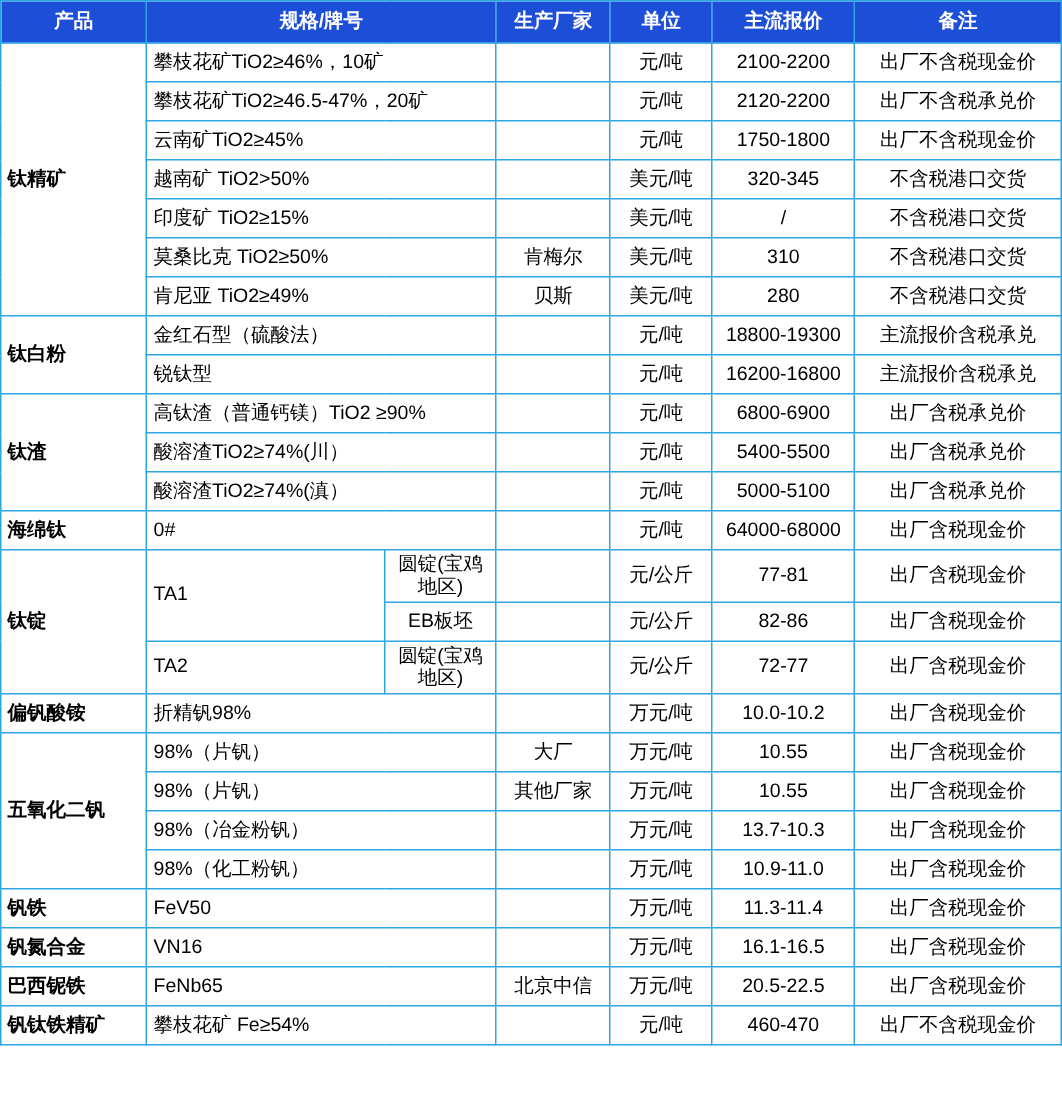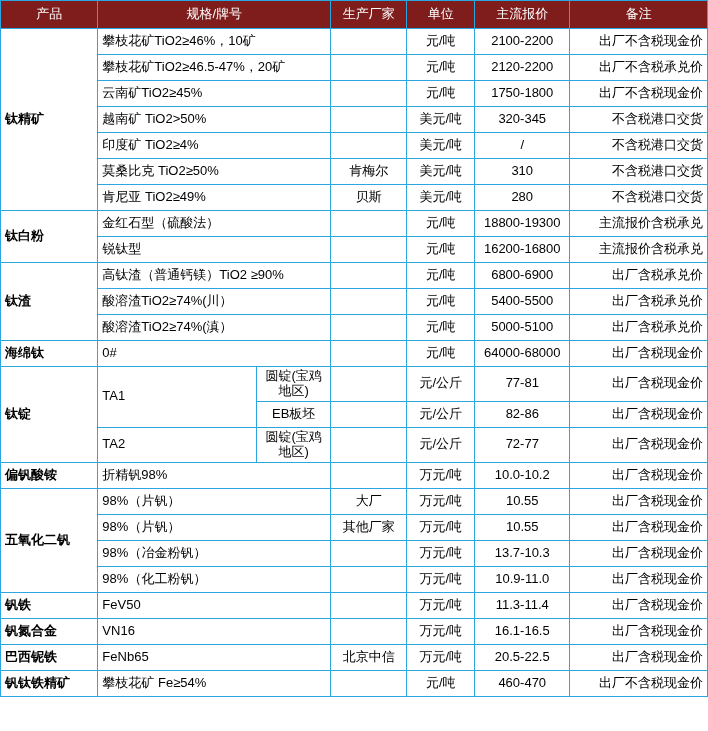--- a/index.html
+++ b/index.html
@@ -21,23 +21,23 @@
   }
   #price-table td, #price-table th {
     border: 1px solid #2ba6e0;
     font-size: 13px;
     padding: 2px 4px;
     line-height: 1.15;
     vertical-align: middle;
     box-sizing: border-box;
   }
   thead th {
-    background: #7f1d1d;
+    background: #1d4ed8;
     color: #ffffff;
-    font-weight: normal;
+    font-weight: bold;
     text-align: center;
     height: 28px;
     font-size: 14px;
   }
   td.c-product {
     font-weight: bold;
     font-size: 14px;
   }
   td.c-spec {
     text-align: left;
@@ -45,21 +45,21 @@
     margin-top: 42px;
   }
   td.c-spec-sub {
     text-align: center;
     padding-left: 6px;
   }
   td.c-maker, td.c-unit, td.c-price {
     text-align: center;
   }
   td.c-note {
-    text-align: right;
+    text-align: center;
   }
   tbody tr {
     height: 26px;
   }
 </style>
 </head>
 <body>
 
 <table id="price-table">
   <colgroup>
@@ -105,21 +105,21 @@
         <td class="c-note">出厂不含税现金价</td>
       </tr>
       <tr>
         <td class="c-spec" colspan="2">越南矿 TiO2&gt;50%</td>
         <td class="c-maker"></td>
         <td class="c-unit">美元/吨</td>
         <td class="c-price">320-345</td>
         <td class="c-note">不含税港口交货</td>
       </tr>
       <tr>
-        <td class="c-spec" colspan="2">印度矿 TiO2≥4%</td>
+        <td class="c-spec" colspan="2">印度矿 TiO2≥15%</td>
         <td class="c-maker"></td>
         <td class="c-unit">美元/吨</td>
         <td class="c-price">/</td>
         <td class="c-note">不含税港口交货</td>
       </tr>
       <tr>
         <td class="c-spec" colspan="2">莫桑比克 TiO2≥50%</td>
         <td class="c-maker">肯梅尔</td>
         <td class="c-unit">美元/吨</td>
         <td class="c-price">310</td>

